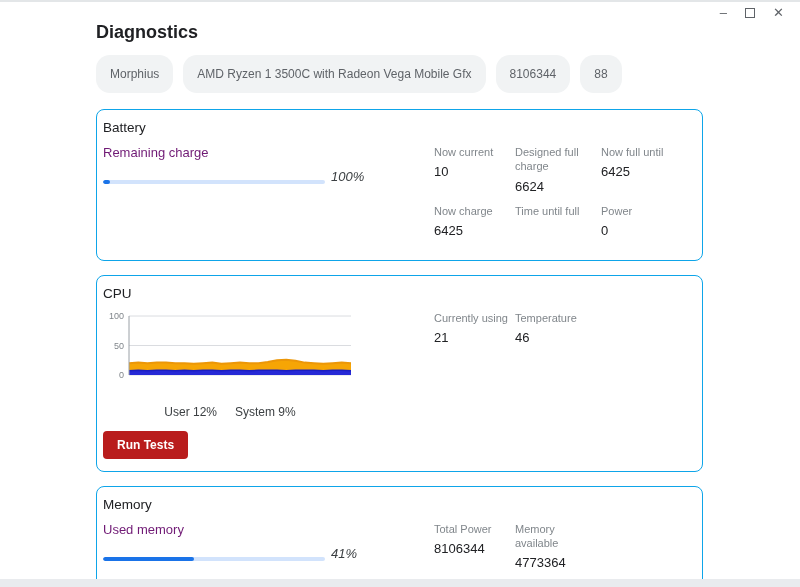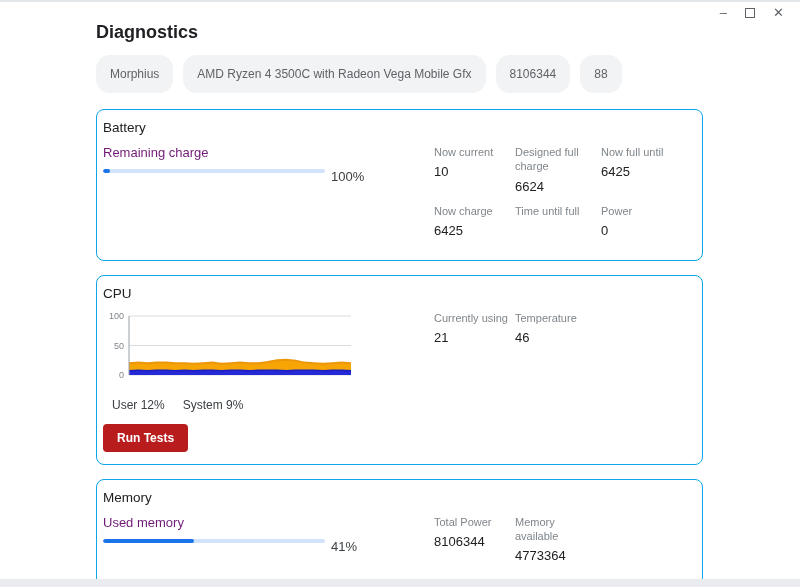--- a/index.html
+++ b/index.html
@@ -26,27 +26,27 @@
 
   .card-row { display:flex; align-items:flex-start; }
   .left-block { width:262px; flex:none; }
   .stats-grid { margin-left:auto; width:252px; display:grid;
     grid-template-columns:81px 86px 85px; }
   .stat { padding-right:6px; }
   .stat-label { font-size:11px; color:#80868b; margin-bottom:5px; line-height:1.3; }
   .stat-value { font-size:13px; font-weight:500; color:#202124; margin-bottom:10px; }
 
   .gauge-label { font-size:13px; color:#701a75; margin-bottom:9px; }
-  .gauge-row { display:flex; align-items:flex-start; }
+  .gauge-row { display:flex; align-items:flex-end;font-style:italic; }
   .bar-track { width:222px; height:4px; border-radius:2px; background:#d2e3fc; overflow:hidden; }
   .bar-fill { height:4px; border-radius:2px; background:#1a73e8; }
   .gauge-pct { font-size:13px; color:#3c4043; margin-left:6px; }
 
   .chart-wrap { width:254px; }
-  .chart-legend { font-size:12px; color:#3c4043; margin-top:13px; }
+  .chart-legend { text-align:center; font-size:12px; color:#3c4043; margin-top:20px; }
   .chart-legend span { margin:0 9px; }
 
   .run-btn { background:#b91c1c; color:#fff; border:none; border-radius:4px;
     font-family:"Liberation Sans", sans-serif; font-size:12px; font-weight:700;
     padding:7px 14px; margin-top:12px; cursor:pointer; }
 </style>
 </head>
 <body>
 
 <div class="top-edge"></div>
@@ -56,21 +56,21 @@
   <span class="wc wc-max"></span>
   <span class="wc">✕</span>
 </div>
 
 <div class="content">
 
   <div class="page-title">Diagnostics</div>
 
   <div class="chip-row">
     <span class="chip">Morphius</span>
-    <span class="chip">AMD Ryzen 4 3500C with Radeon Vega Mobile Gfx</span>
+    <span class="chip">AMD Ryzen 1 3500C with Radeon Vega Mobile Gfx</span>
     <span class="chip">8106344</span>
     <span class="chip">88</span>
   </div>
 
   <div class="card">
     <div class="card-title">Battery</div>
     <div class="card-row">
       <div class="left-block">
         <div class="gauge-label">Remaining charge</div>
         <div class="gauge-row">

